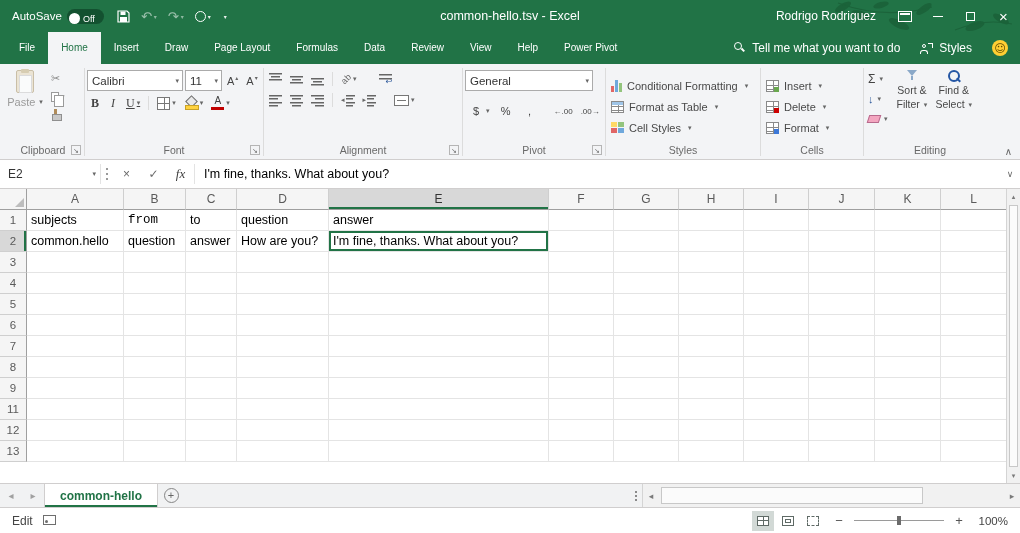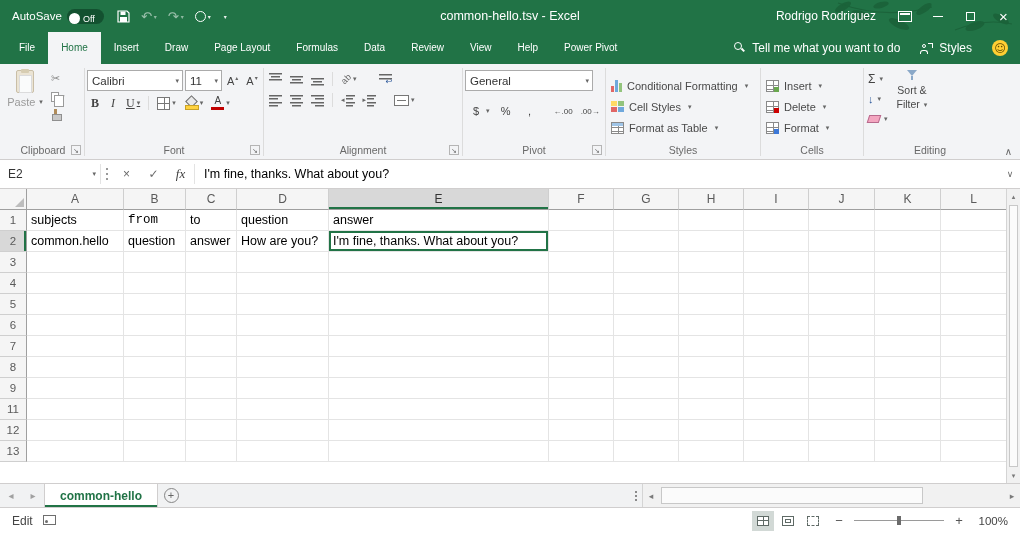--- a/index.html
+++ b/index.html
@@ -509,27 +509,27 @@
           <div class="row-btn">
             <span class="ic-cf">
                 <i class="cf1"></i>
                 <i class="cf2"></i>
                 <i class="cf3"></i>
               </span>
             <span>Conditional Formatting</span>
             <span class="dd">▾</span>
           </div>
           <div class="row-btn">
+            <span class="ic-fat"></span>
+            <span>Format as Table</span>
+            <span class="dd">▾</span>
+          </div>
+          <div class="row-btn">
             <span class="ic-cs"></span>
             <span>Cell Styles</span>
-            <span class="dd">▾</span>
-          </div>
-          <div class="row-btn">
-            <span class="ic-fat"></span>
-            <span>Format as Table</span>
             <span class="dd">▾</span>
           </div>
         </div>
       </div>
       <div class="rg-label">
         <span>Styles</span>
       </div>
     </div>
     <div class="vdiv"></div>
 
@@ -576,20 +576,28 @@
           </div>
         </div>
         <div class="twoline">
           <span class="funnel-wrap">
               <span class="funnel-tri"></span>
               <span class="funnel-stem"></span>
             </span>
           <span>Sort &amp;</span>
           <span class="l2">
               <span>Filter</span>
+              <span class="dd">▾</span>
+            </span>
+        </div>
+        <div class="twoline">
+          <span class="ic-mag-b"></span>
+          <span>Find &amp;</span>
+          <span class="l2">
+              <span>Select</span>
               <span class="dd">▾</span>
             </span>
         </div>
       </div>
       <div class="rg-label">
         <span>Editing</span>
       </div>
     </div>
 
     <div class="collapse-btn">∧</div>

